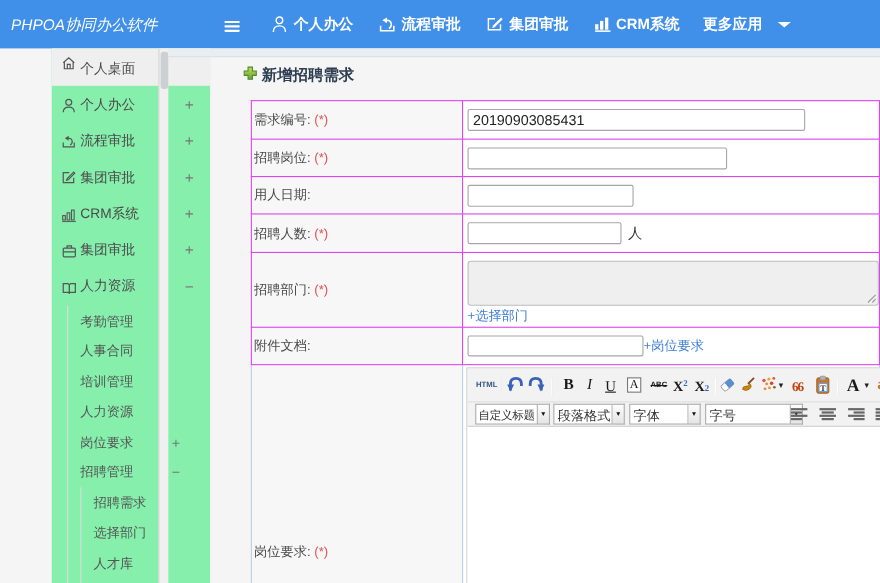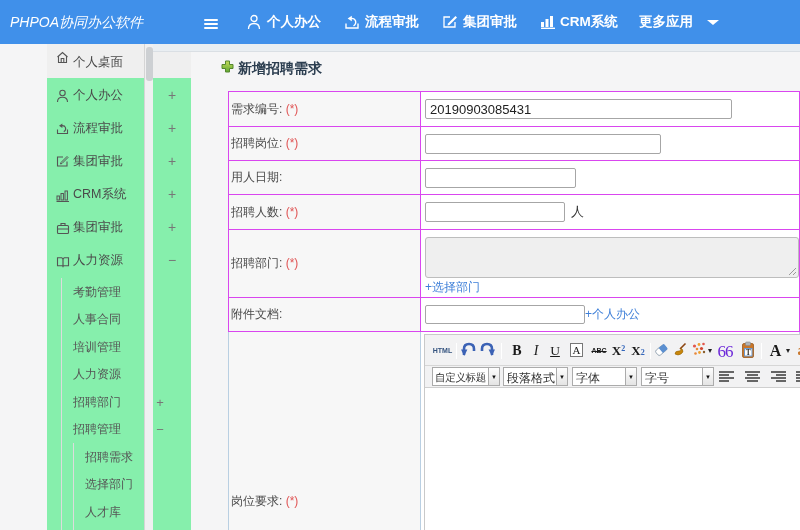--- a/index.html
+++ b/index.html
@@ -162,21 +162,21 @@
   <div class="m2" style="top:262px">
       <span class="t">人事合同</span>
     </div>
   <div class="m2" style="top:289.5px">
       <span class="t">培训管理</span>
     </div>
   <div class="m2" style="top:317px">
       <span class="t">人力资源</span>
     </div>
   <div class="m2" style="top:344.5px">
-      <span class="t">招聘部门</span>
+      <span class="t">岗位要求</span>
       <span class="pm2">+</span>
     </div>
   <div class="m2" style="top:372px">
       <span class="t">招聘管理</span>
       <span class="pm2">−</span>
     </div>
   <div class="m3" style="top:399.5px">
       <span class="t">招聘需求</span>
     </div>
   <div class="m3" style="top:427px">
@@ -236,21 +236,21 @@
             </svg>
           </div>
      <div class="lnk" style="margin-top:2px;line-height:14px">+选择部门</div>
   </td>
       </tr>
   <tr style="height:34px">
         <td class="lab">附件文档:</td>
         <td class="val">
           <span style="display:flex;align-items:center">
             <input class="fi" style="width: 160px; height: 19px;">
-            <span class="lnk">+个人办公</span>
+            <span class="lnk">+岗位要求</span>
           </span>
         </td>
       </tr>
   <tr class="erow" style="height:340px">
         <td class="lab">岗位要求: <span class="red">(*)</span></td>
         <td class="val"></td>
       </tr>
 </tbody>
   </table>
 
@@ -289,21 +289,21 @@
         <circle cx="2.5" cy="11" r="1.6" fill="#E2574C"></circle>
         <circle cx="7" cy="9.5" r="1.4" fill="#F0A030"></circle>
         <circle cx="11.5" cy="9" r="1.3" fill="#E2574C"></circle>
         <circle cx="5" cy="14" r="1.3" fill="#E8883A"></circle>
         <circle cx="9.5" cy="13.5" r="1.6" fill="#D2452F"></circle>
         <circle cx="3.5" cy="18.5" r="1.3" fill="#E8883A"></circle>
         <circle cx="7.5" cy="17.5" r="1.4" fill="#F0A030"></circle>
         <circle cx="12" cy="17" r="1.2" fill="#8B5E2A"></circle>
       </svg>
     <div class="ti" style="left:281px;width:8px;font-size:8px;color:#222">▾</div>
-    <div class="ti" style="left:292px;width:16px;font-size:17px;font-weight:normal;color:#6d28d9;font-family:'Liberation Serif',serif;letter-spacing:-1px;padding-top:2px">66</div>
+    <div class="ti" style="left:292px;width:16px;font-size:12px;font-weight:bold;color:#c2410c;font-family:'Liberation Serif',serif;letter-spacing:-1px;padding-top:2px">66</div>
     <svg class="ti" style="left:316px" width="14" height="31" viewBox="0 0 14 31">
         <rect x="1.5" y="8.5" width="11" height="14" rx="1.5" fill="#C8762A" stroke="#9A5A1E" stroke-width="0.8"></rect>
         <rect x="4.5" y="7" width="5" height="3.5" rx="1" fill="#B0B4B8" stroke="#888" stroke-width="0.6"></rect>
         <rect x="3.5" y="13.5" width="7.5" height="7.5" fill="#fff" stroke="#6A9AD0" stroke-width="1"></rect>
         <text x="7.2" y="20.3" font-size="7.5" font-weight="bold" fill="#333" text-anchor="middle" font-family="Liberation Serif">T</text>
       </svg>
     <div class="sep" style="left:336px"></div>
     <div class="ti" style="left:343px;width:15px;font-size:16px;font-weight:bold;color:#1a1a1a;font-family:'Liberation Serif',serif">A</div>
     <div class="ti" style="left:359px;width:8px;font-size:8px;color:#222">▾</div>
     <div class="ti" style="left:369px;width:14px;font-size:14px;font-weight:bold;color:#C8762A;font-family:'Liberation Serif',serif">a</div>
@@ -315,21 +315,21 @@
       </div>
     <div class="dd" style="left:78px">
         <span class="box" style="width:54px">段落格式</span>
         <span class="btn">▼</span>
       </div>
     <div class="dd" style="left:147px">
         <span class="box" style="width:54px">字体</span>
         <span class="btn">▼</span>
       </div>
     <div class="dd" style="left:216px">
-        <span class="box" style="width:62px">字号</span>
+        <span class="box" style="width:78px">字号</span>
         <span class="btn">▼</span>
       </div>
     <div class="al" style="left:294px">
         <div style="width:15px"></div>
         <div style="width:10px"></div>
         <div style="width:15px"></div>
         <div style="width:10px"></div>
       </div>
     <div class="al" style="left:320px">
         <div style="width:15px"></div>

